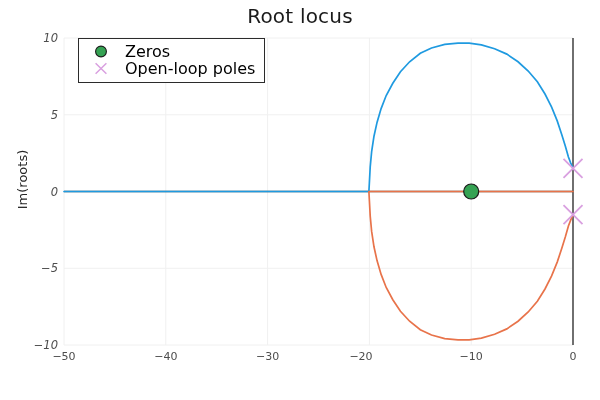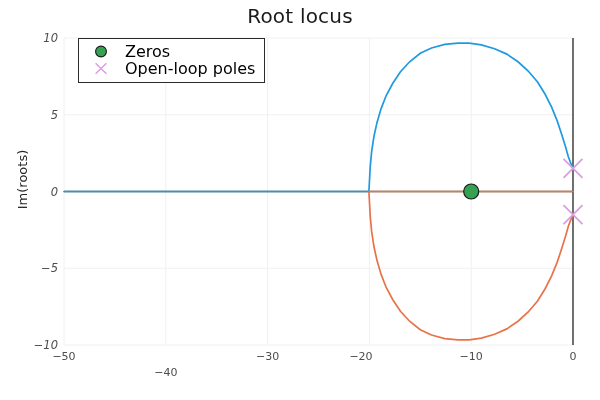--- a/index.html
+++ b/index.html
@@ -167,21 +167,21 @@
       <g id="marker-group">
           <circle cx="407.20000000000005" cy="153.5" r="7.5" fill="#35a253" stroke="#1a1a1a" stroke-width="1.2"></circle>
           <path d="M499.5 120.97500000000002 L518.5 139.97500000000002 M518.5 120.97500000000002 L499.5 139.97500000000002" stroke="#d9a0e0" stroke-width="1.8" fill="none"></path>
           <path d="M499.5 167.025 L518.5 186.025 M518.5 167.025 L499.5 186.025" stroke="#d9a0e0" stroke-width="1.8" fill="none"></path>
         </g>
     </svg>
   </div>
 
   <div id="xtick-labels">
       <div class="xtick-label" style="left: 0px;">−50</div>
-      <div class="xtick-label" style="left: 101.8px; margin-top: 16px;">−40</div>
+      <div class="xtick-label" style="left: 101.8px;">−40</div>
       <div class="xtick-label" style="left: 203.6px;">−30</div>
       <div class="xtick-label" style="left: 297px;">−20</div>
       <div class="xtick-label" style="left: 407.2px;">−10</div>
       <div class="xtick-label" style="left: 509px;">0</div>
     </div>
 
 
   <div id="legend">
     <div class="legend-row">
       <span class="legend-marker">

